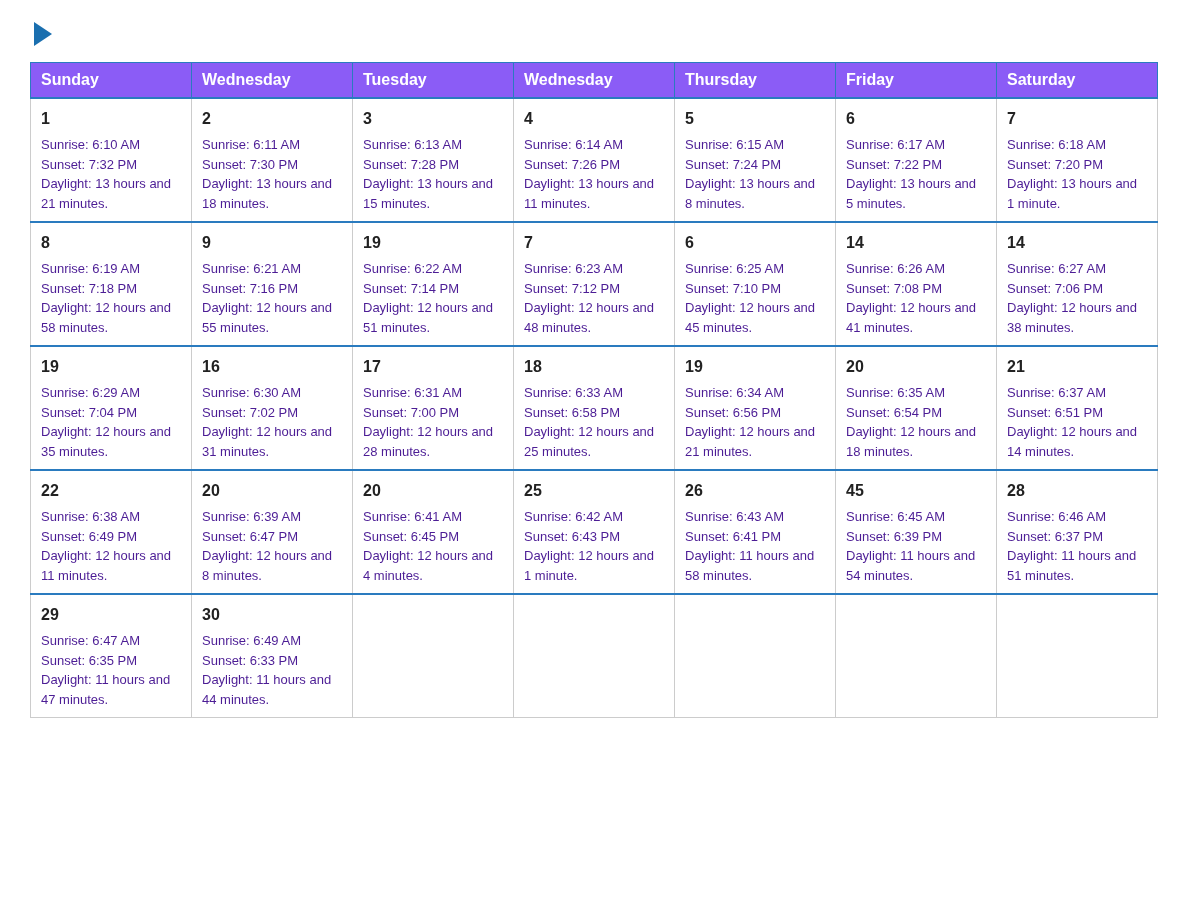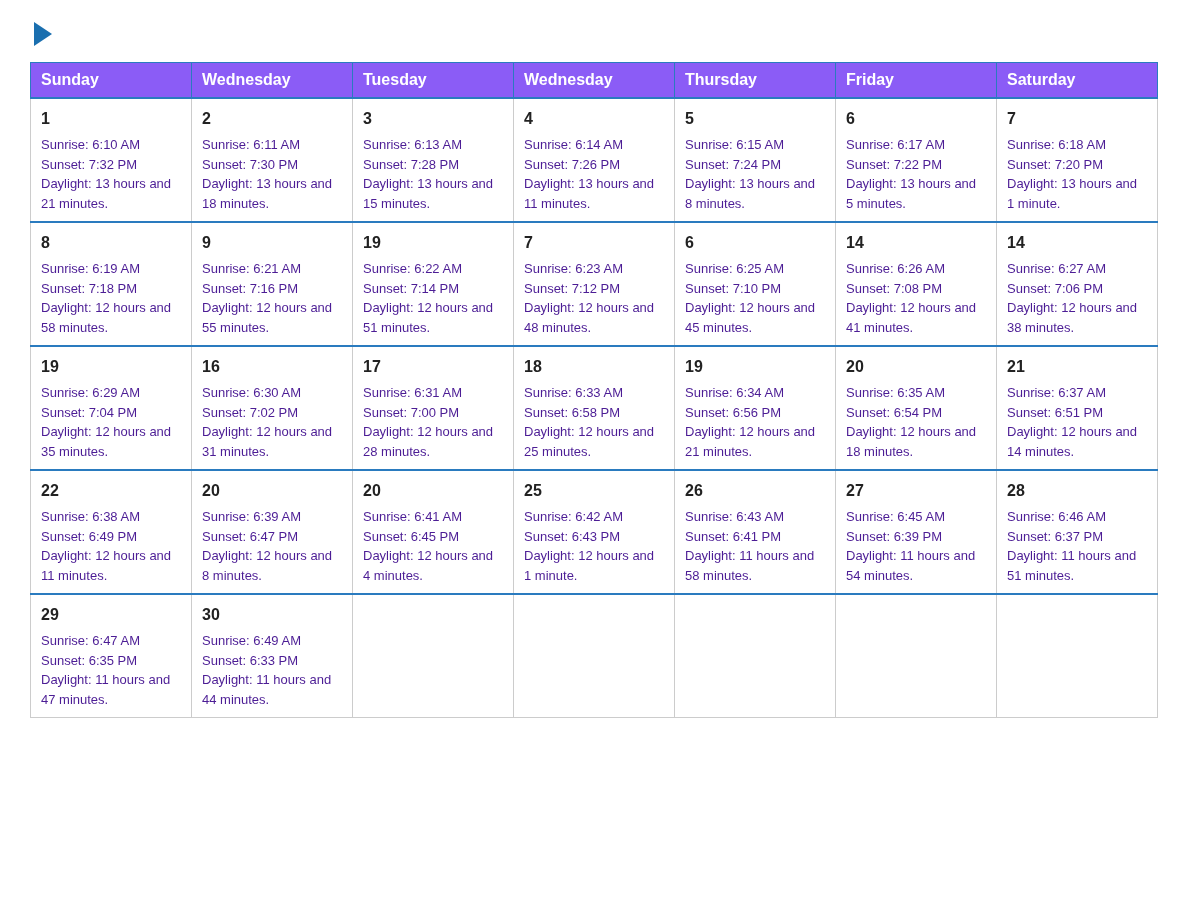--- a/index.html
+++ b/index.html
@@ -237,21 +237,21 @@
         </td>
         <td>
           <div class="day-number">25</div>
         <div class="day-info">Sunrise: 6:42 AM<br>Sunset: 6:43 PM<br>Daylight: 12 hours and 1 minute.</div>
         </td>
         <td>
           <div class="day-number">26</div>
         <div class="day-info">Sunrise: 6:43 AM<br>Sunset: 6:41 PM<br>Daylight: 11 hours and 58 minutes.</div>
         </td>
         <td>
-          <div class="day-number">27</div>
+          <div class="day-number">45</div>
         <div class="day-info">Sunrise: 6:45 AM<br>Sunset: 6:39 PM<br>Daylight: 11 hours and 54 minutes.</div>
         </td>
         <td>
           <div class="day-number">28</div>
         <div class="day-info">Sunrise: 6:46 AM<br>Sunset: 6:37 PM<br>Daylight: 11 hours and 51 minutes.</div>
         </td>
       </tr>
       <tr>
         <td>
           <div class="day-number">29</div>

